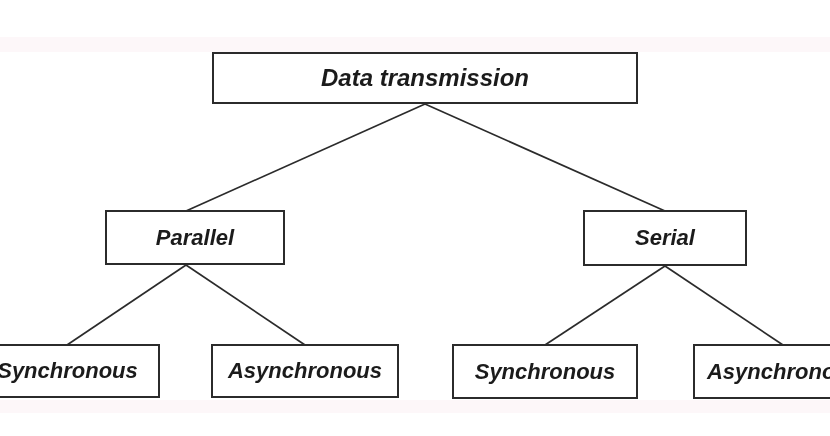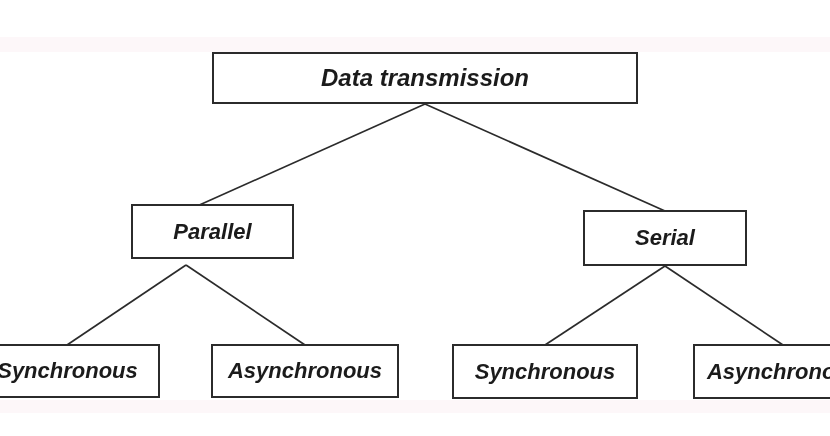--- a/index.html
+++ b/index.html
@@ -42,21 +42,21 @@
     border: 2px solid #2b2b2b;
     display: flex;
     align-items: center;
     justify-content: center;
     font-weight: 700;
     font-size: 22px;
     color: #1b1b1b;
     white-space: nowrap;
   }
   .node-root      { left: 212px; top: 52px;  width: 426px; height: 52px; font-size: 24px; }
-  .node-parallel  { left: 105px; top: 204px; width: 163px; height: 55px; margin-left: 26px; }
+  .node-parallel  { left: 105px; top: 210px; width: 180px; height: 55px; }
   .node-serial    { left: 583px; top: 210px; width: 164px; height: 56px; }
   .node-sync-l    { left: -25px; top: 344px; width: 185px; height: 54px; }
   .node-async-l   { left: 211px; top: 344px; width: 188px; height: 54px; }
   .node-sync-r    { left: 452px; top: 344px; width: 186px; height: 55px; }
   .node-async-r   { left: 693px; top: 344px; width: 182px; height: 55px; }
 </style>
 </head>
 <body>
 
 <div class="stage">

